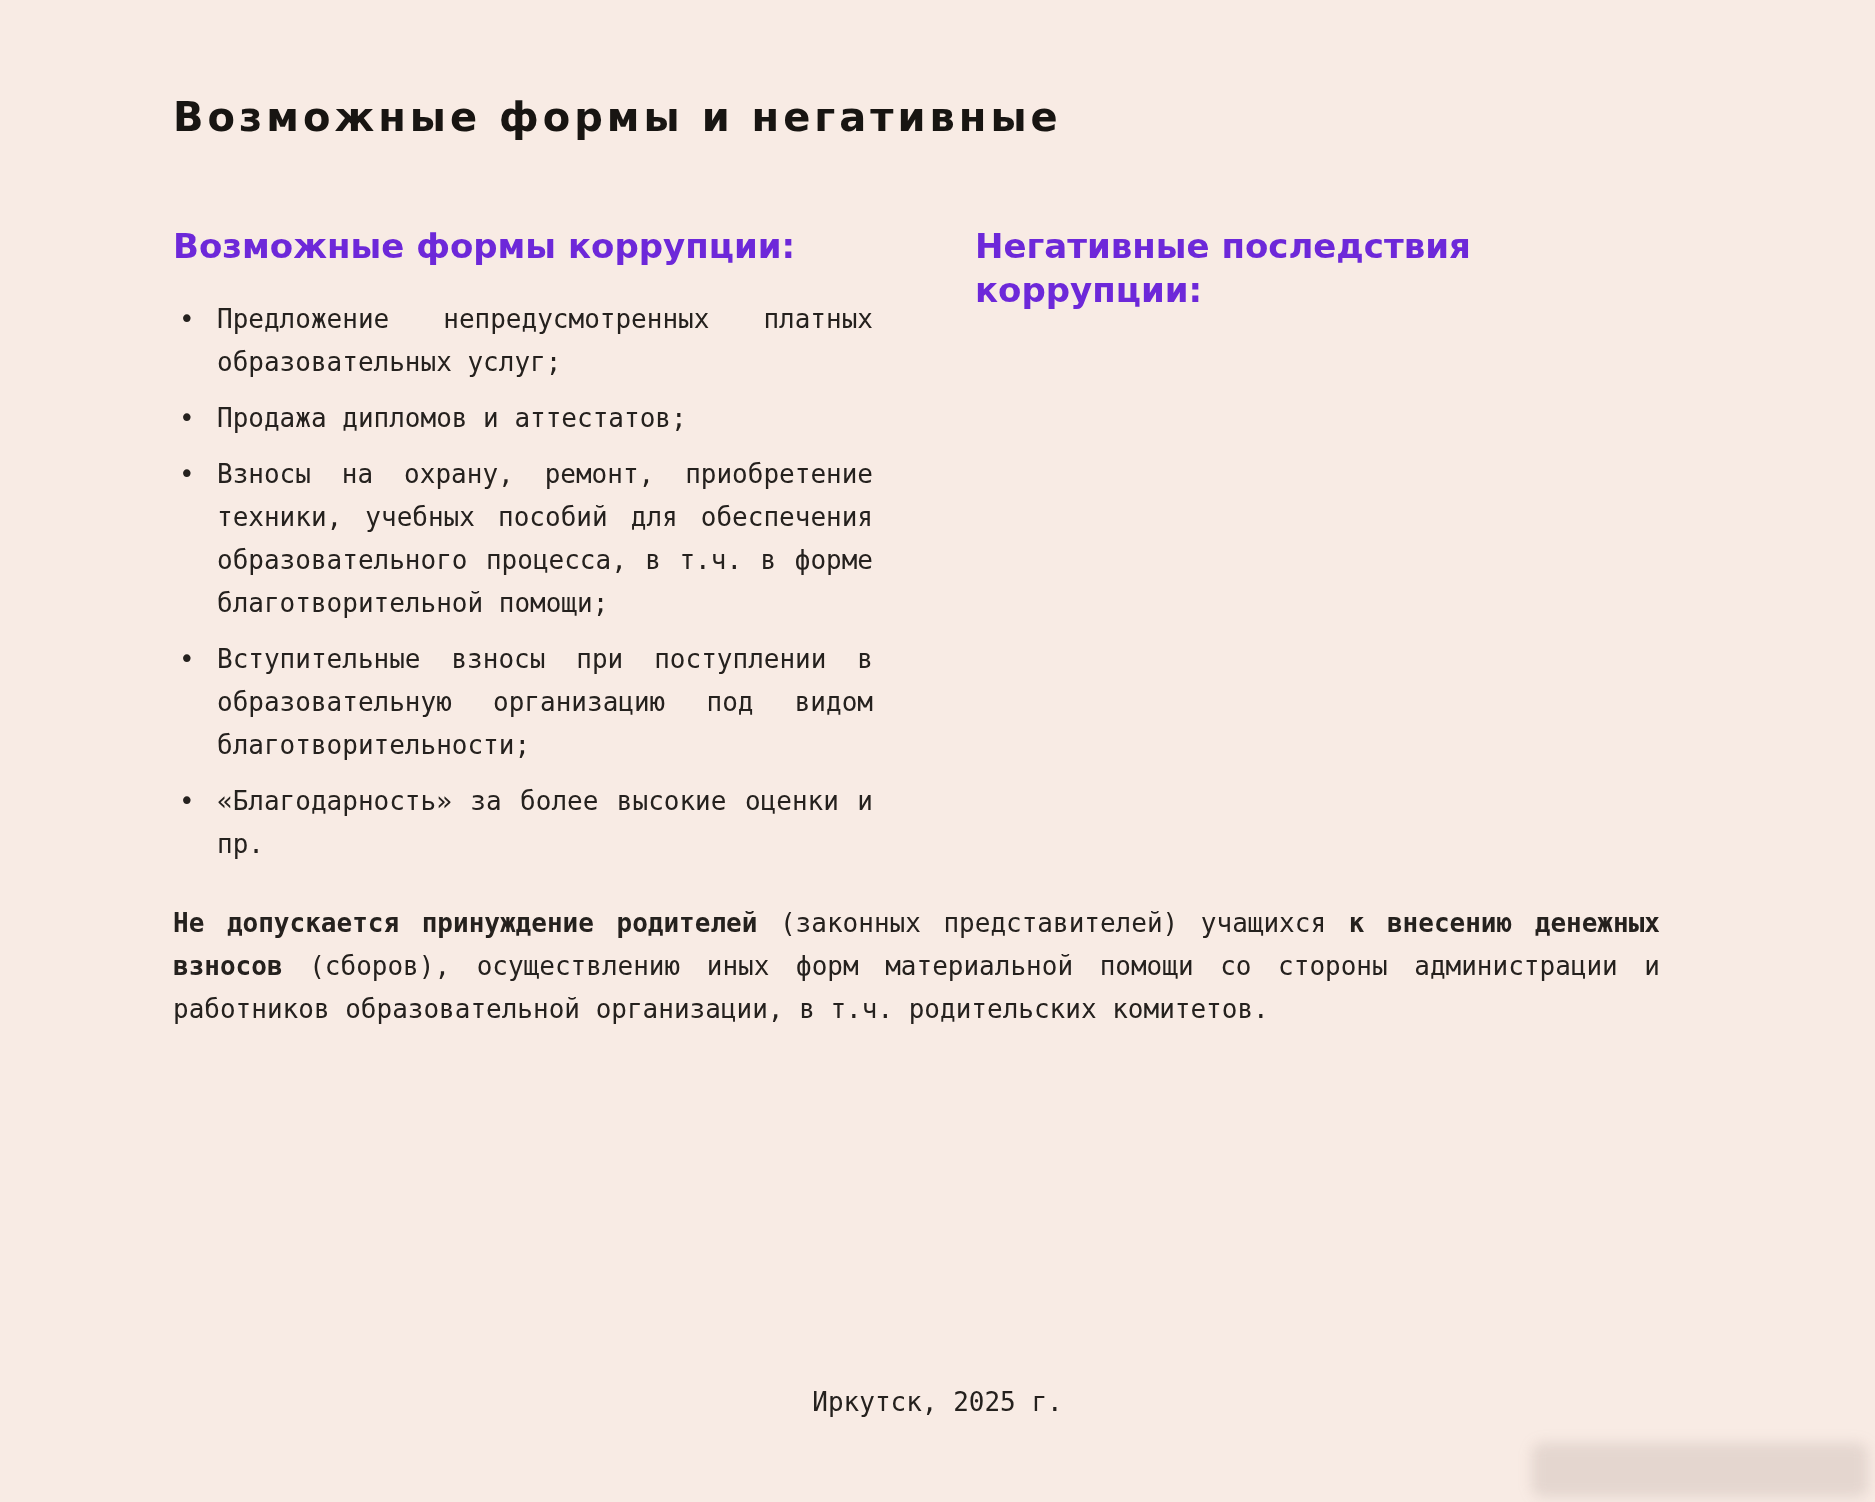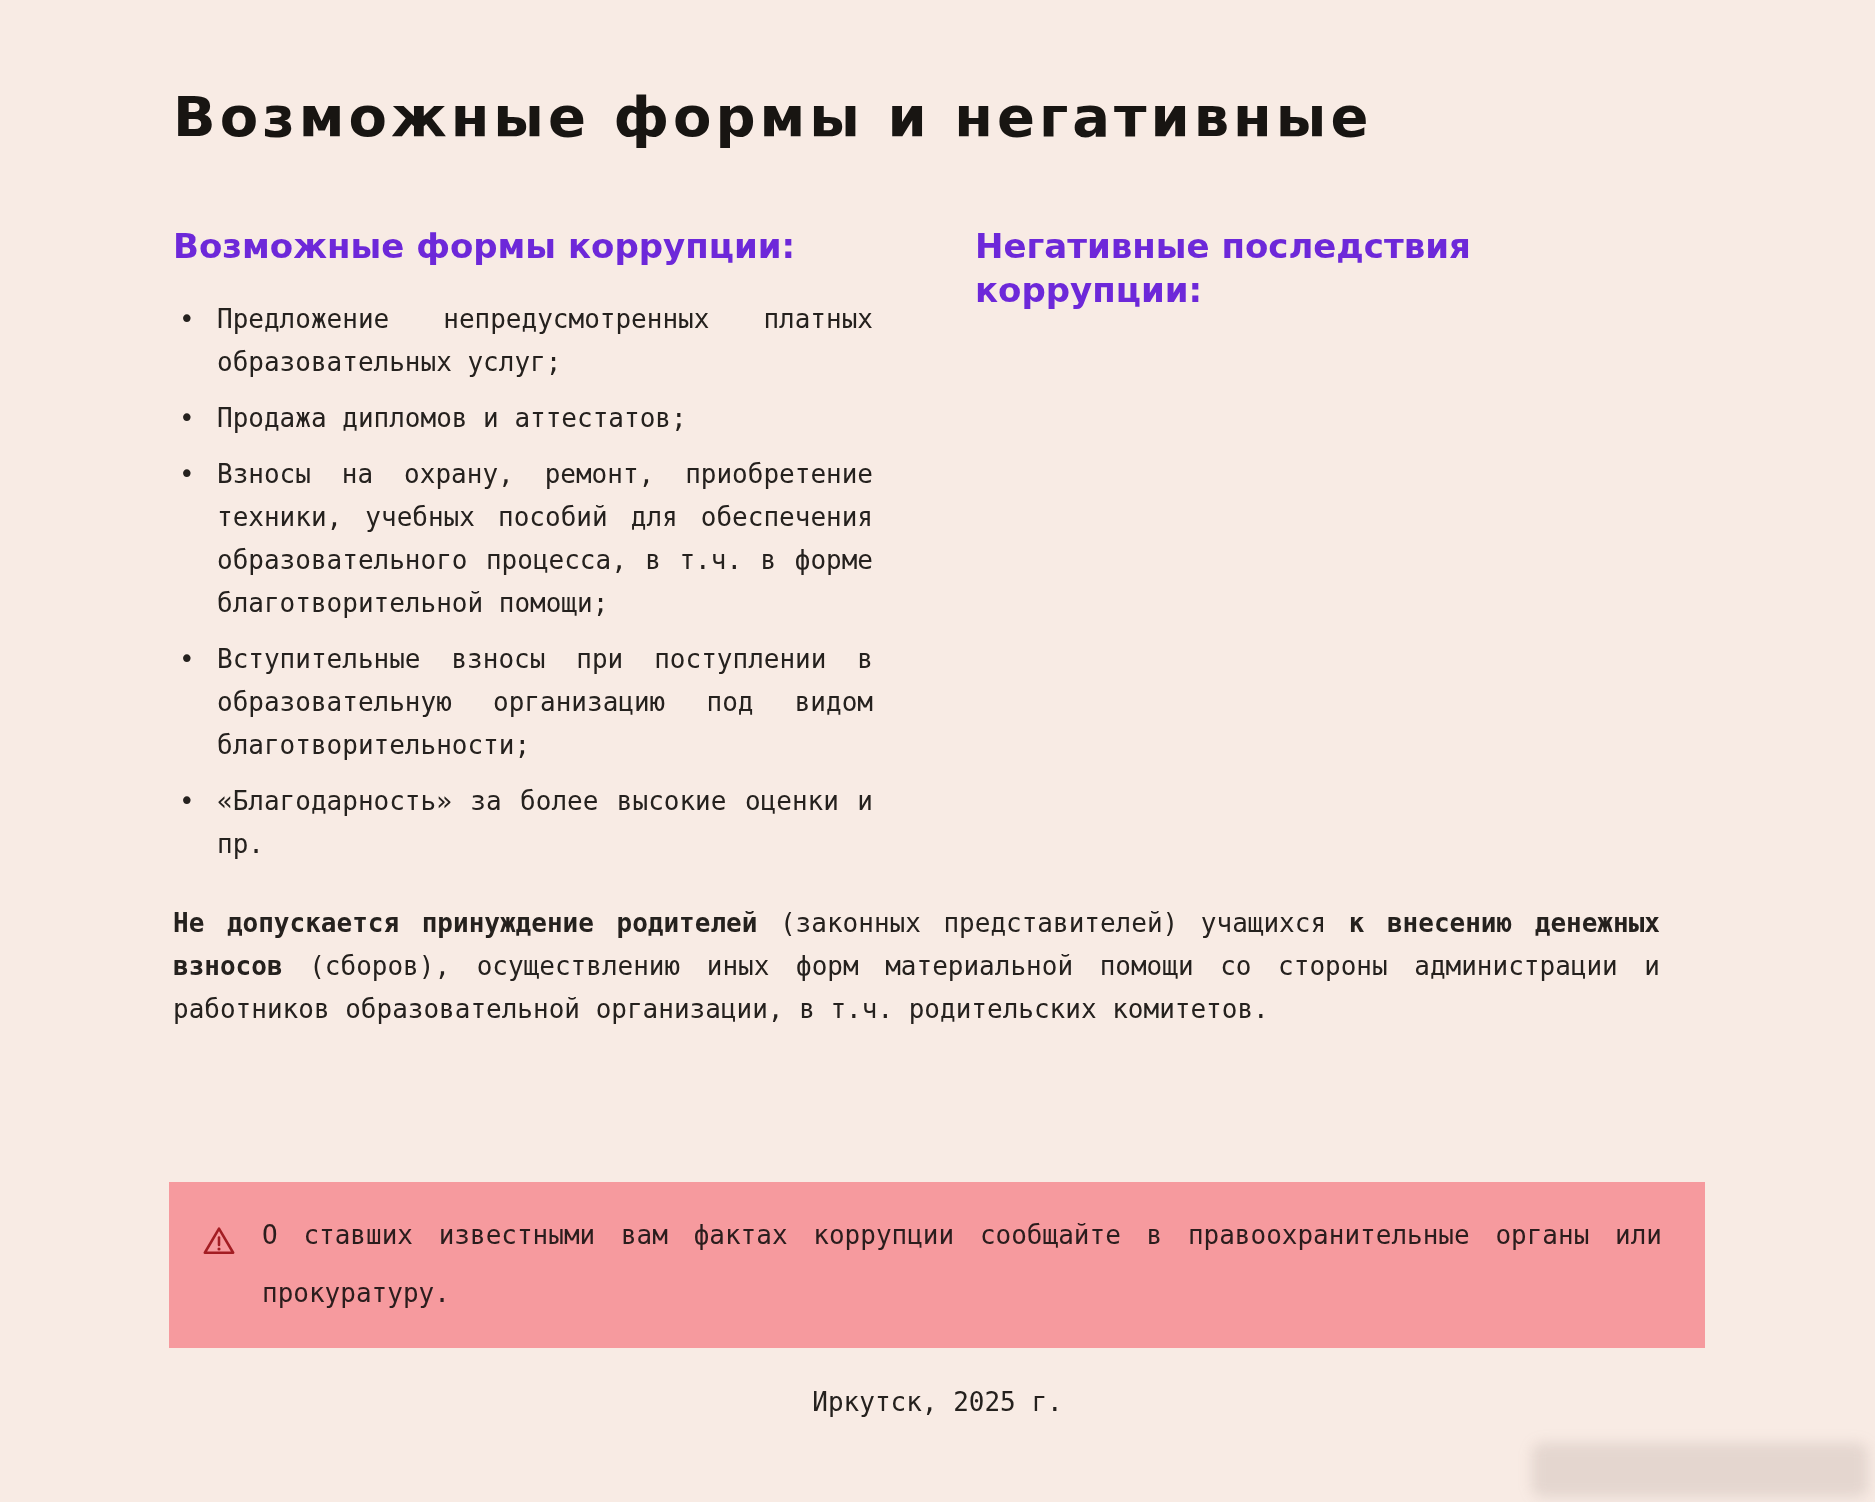--- a/index.html
+++ b/index.html
@@ -20,21 +20,21 @@
     color:var(--ink);
   }
   .content{
     position:absolute;
     left:173px;top:0;width:1490px;
   }
   .title{
     margin-top:70px;
     font-family:"DejaVu Sans","Liberation Sans",sans-serif;
     font-weight:bold;
-    font-size:56px;
+    font-size:40px;
     line-height:94px;
     letter-spacing:4px;
     color:var(--title-ink);
   }
   .columns{
     display:flex;
     margin-top:60px;
     gap:102px;
   }
   .col-left{width:700px;flex:none;}
@@ -135,26 +135,18 @@
       </div>
       <div class="col-right">
         <div class="col-heading">Негативные последствия коррупции:</div>
       </div>
     </div>
 
     <div class="paragraph"><span class="bold">Не допускается принуждение родителей</span><span> (законных представителей) учащихся </span><span class="bold">к внесению денежных взносов</span><span> (сборов), осуществлению иных форм материальной помощи со стороны администрации и работников образовательной организации, в т.ч. родительских комитетов.</span></div>
 
   </div>
 
-  <div class="alert">
-    <svg class="alert-icon" viewBox="0 0 24 24" aria-hidden="true">
-      <path d="M12 3.2 L22 20.3 H2 Z" fill="none" stroke="#a31d23" stroke-width="1.8" stroke-linejoin="round"></path>
-      <line x1="12" y1="9.5" x2="12" y2="14.8" stroke="#a31d23" stroke-width="1.8" stroke-linecap="round"></line>
-      <circle cx="12" cy="17.6" r="1.1" fill="#a31d23"></circle>
-    </svg>
-    <div class="alert-text">О ставших известными вам фактах коррупции сообщайте в правоохранительные органы или прокуратуру.</div>
-  </div>
 
   <div class="footer">Иркутск, 2025 г.</div>
 
   <div class="watermark-smudge"></div>
 
 </div>
 
 </body></html>

